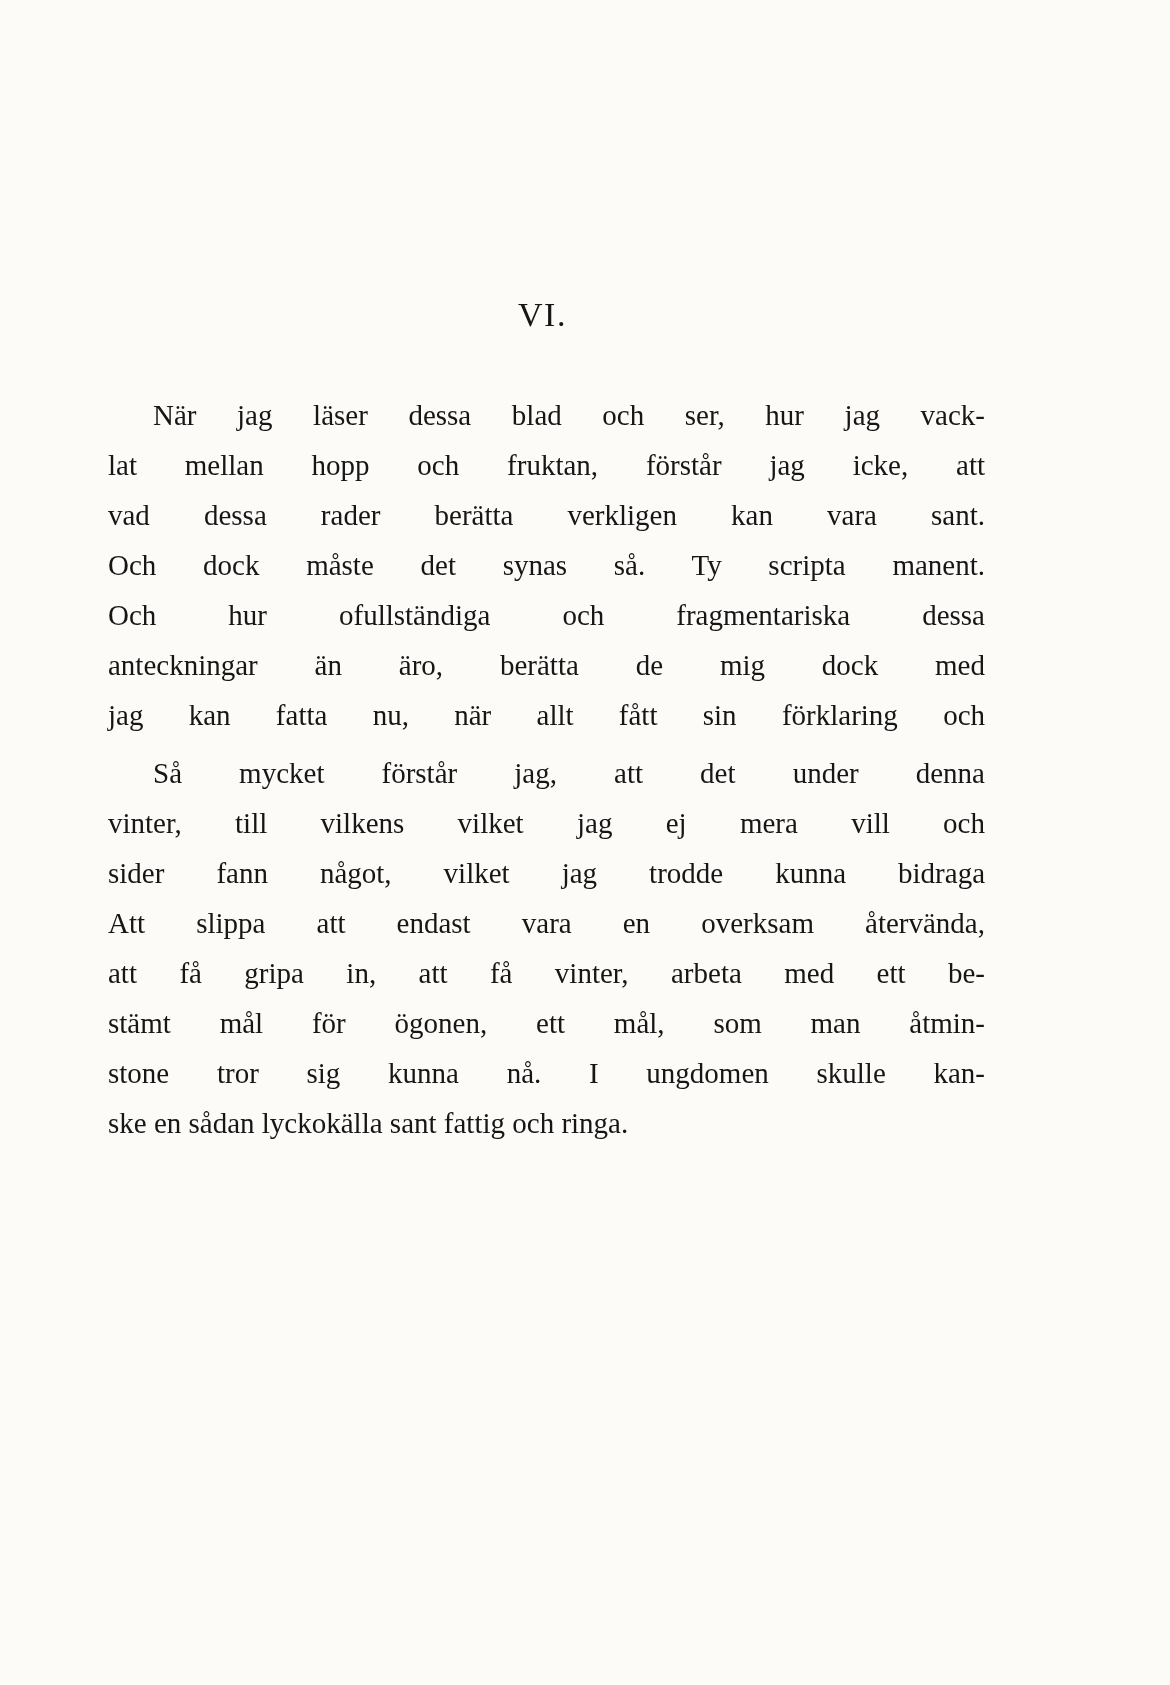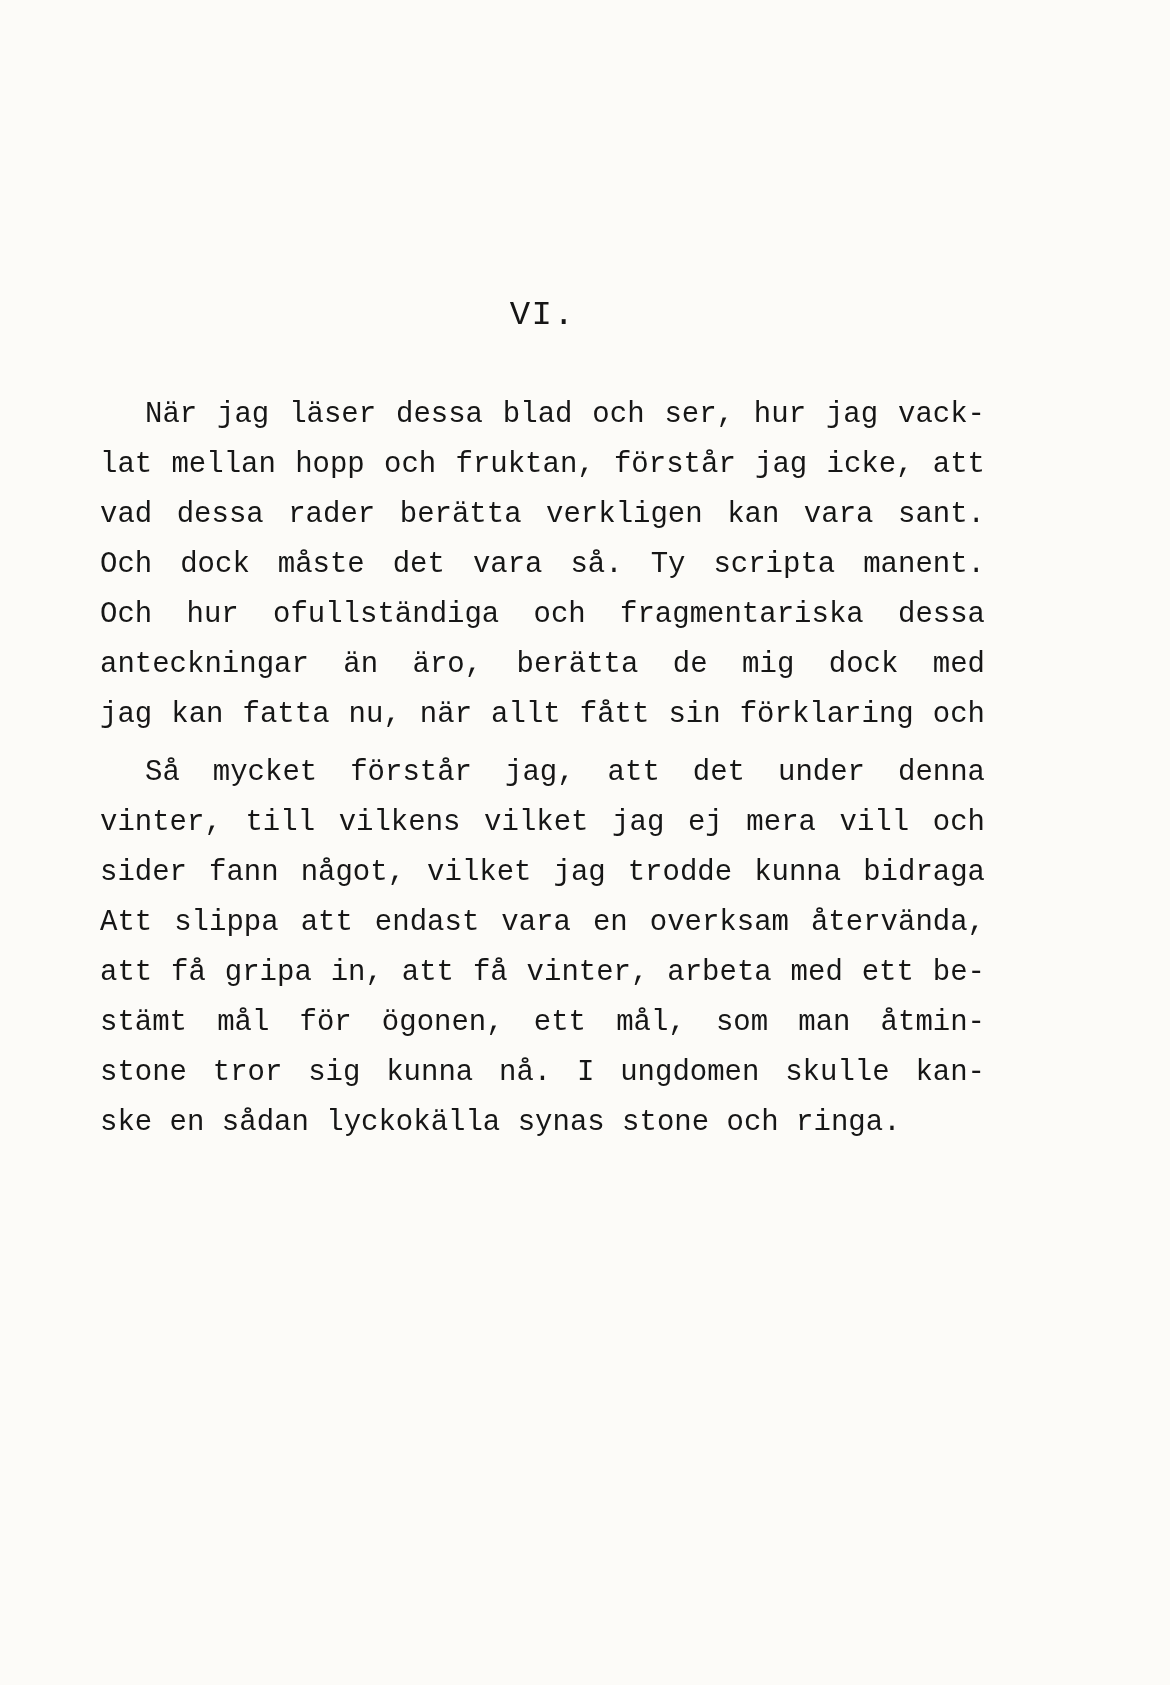--- a/index.html
+++ b/index.html
@@ -11,34 +11,34 @@
     padding:0;
     background:var(--paper);
   }
   .page{
     position:relative;
     width:1170px;
     height:1685px;
     box-sizing:border-box;
     background:var(--paper);
     color:var(--ink);
-    font-family:Liberation Mono, monospace;
+    font-family:Liberation Serif, serif;
     font-size:29px;
     padding:296px 185px 0 100px;
     overflow:hidden;
   }
   .chapter{
     font-size:34px;
     font-weight:normal;
     text-align:center;
     letter-spacing:1.5px;
     margin:0 0 56px 0;
   }
   .paragraph{
-    margin:0 0 8px 0;
+    margin:0 0 8px 8px;
   }
   .line{
     line-height:50px;
     text-align:justify;
     text-align-last:justify;
     -moz-text-align-last:justify;
   }
   .line.indent{
     text-indent:45px;
   }
@@ -51,30 +51,30 @@
 <body>
 
 <div class="page">
 
   <h2 class="chapter">VI.</h2>
 
   <div class="paragraph">
     <div class="line indent">När jag läser dessa blad och ser, hur jag vack-</div>
     <div class="line">lat mellan hopp och fruktan, förstår jag icke, att</div>
     <div class="line">vad dessa rader berätta verkligen kan vara sant.</div>
-    <div class="line">Och dock måste det vara så. Ty scripta manent.</div>
+    <div class="line">Och dock måste det synas så. Ty scripta manent.</div>
     <div class="line">Och hur ofullständiga och fragmentariska dessa</div>
     <div class="line">anteckningar än äro, berätta de mig dock med</div>
     <div class="line">jag kan fatta nu, när allt fått sin förklaring och</div>
   </div>
 
   <div class="paragraph">
     <div class="line indent">Så mycket förstår jag, att det under denna</div>
     <div class="line">vinter, till vilkens vilket jag ej mera vill och</div>
     <div class="line">sider fann något, vilket jag trodde kunna bidraga</div>
     <div class="line">Att slippa att endast vara en overksam återvända,</div>
     <div class="line">att få gripa in, att få vinter, arbeta med ett be-</div>
     <div class="line">stämt mål för ögonen, ett mål, som man åtmin-</div>
     <div class="line">stone tror sig kunna nå. I ungdomen skulle kan-</div>
-    <div class="line para-last">ske en sådan lyckokälla synas stone och ringa.</div>
+    <div class="line para-last">ske en sådan lyckokälla sant fattig och ringa.</div>
   </div>
 
 </div>
 
 </body></html>

